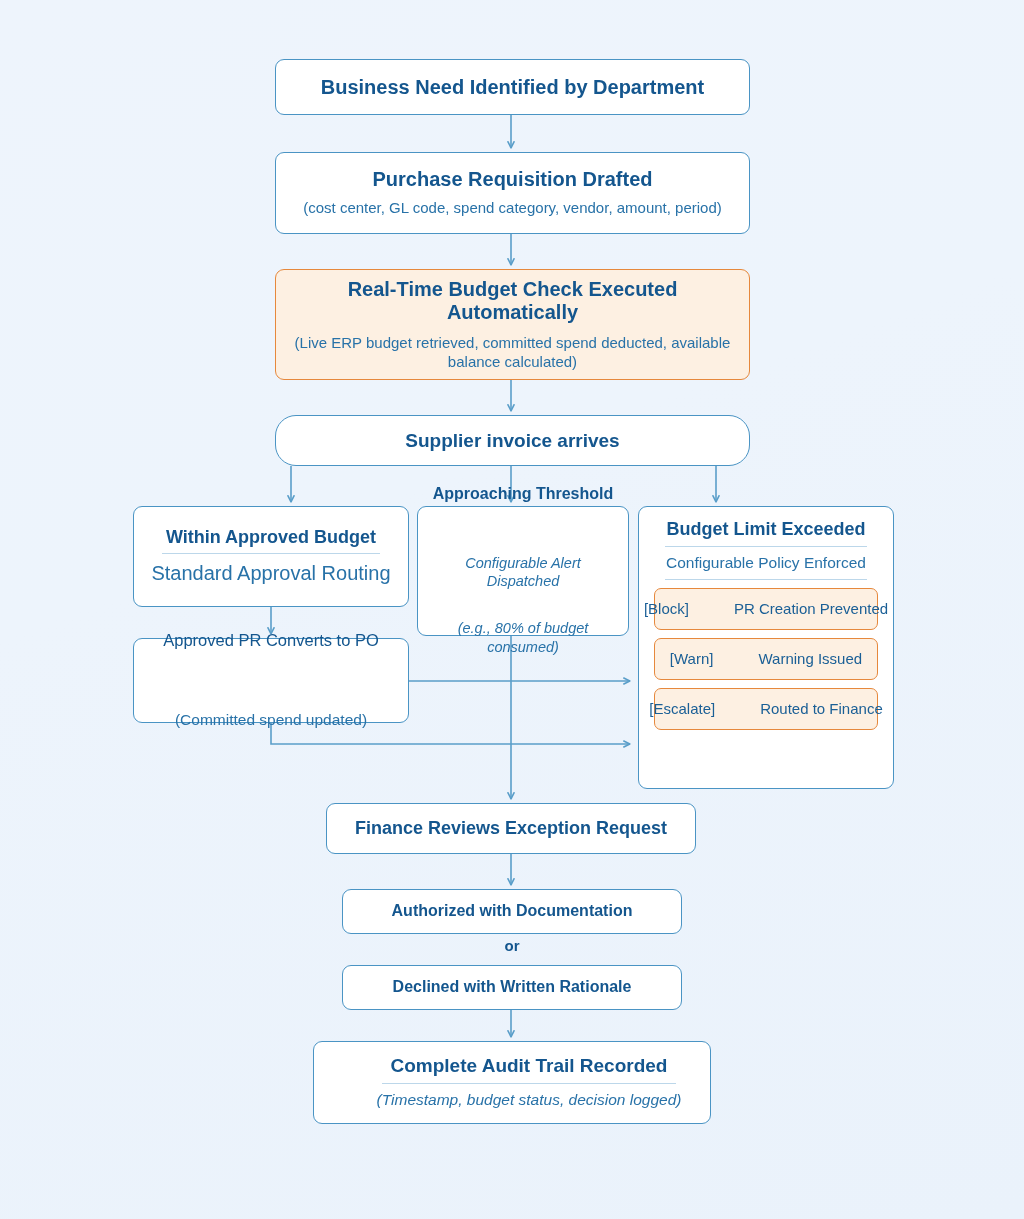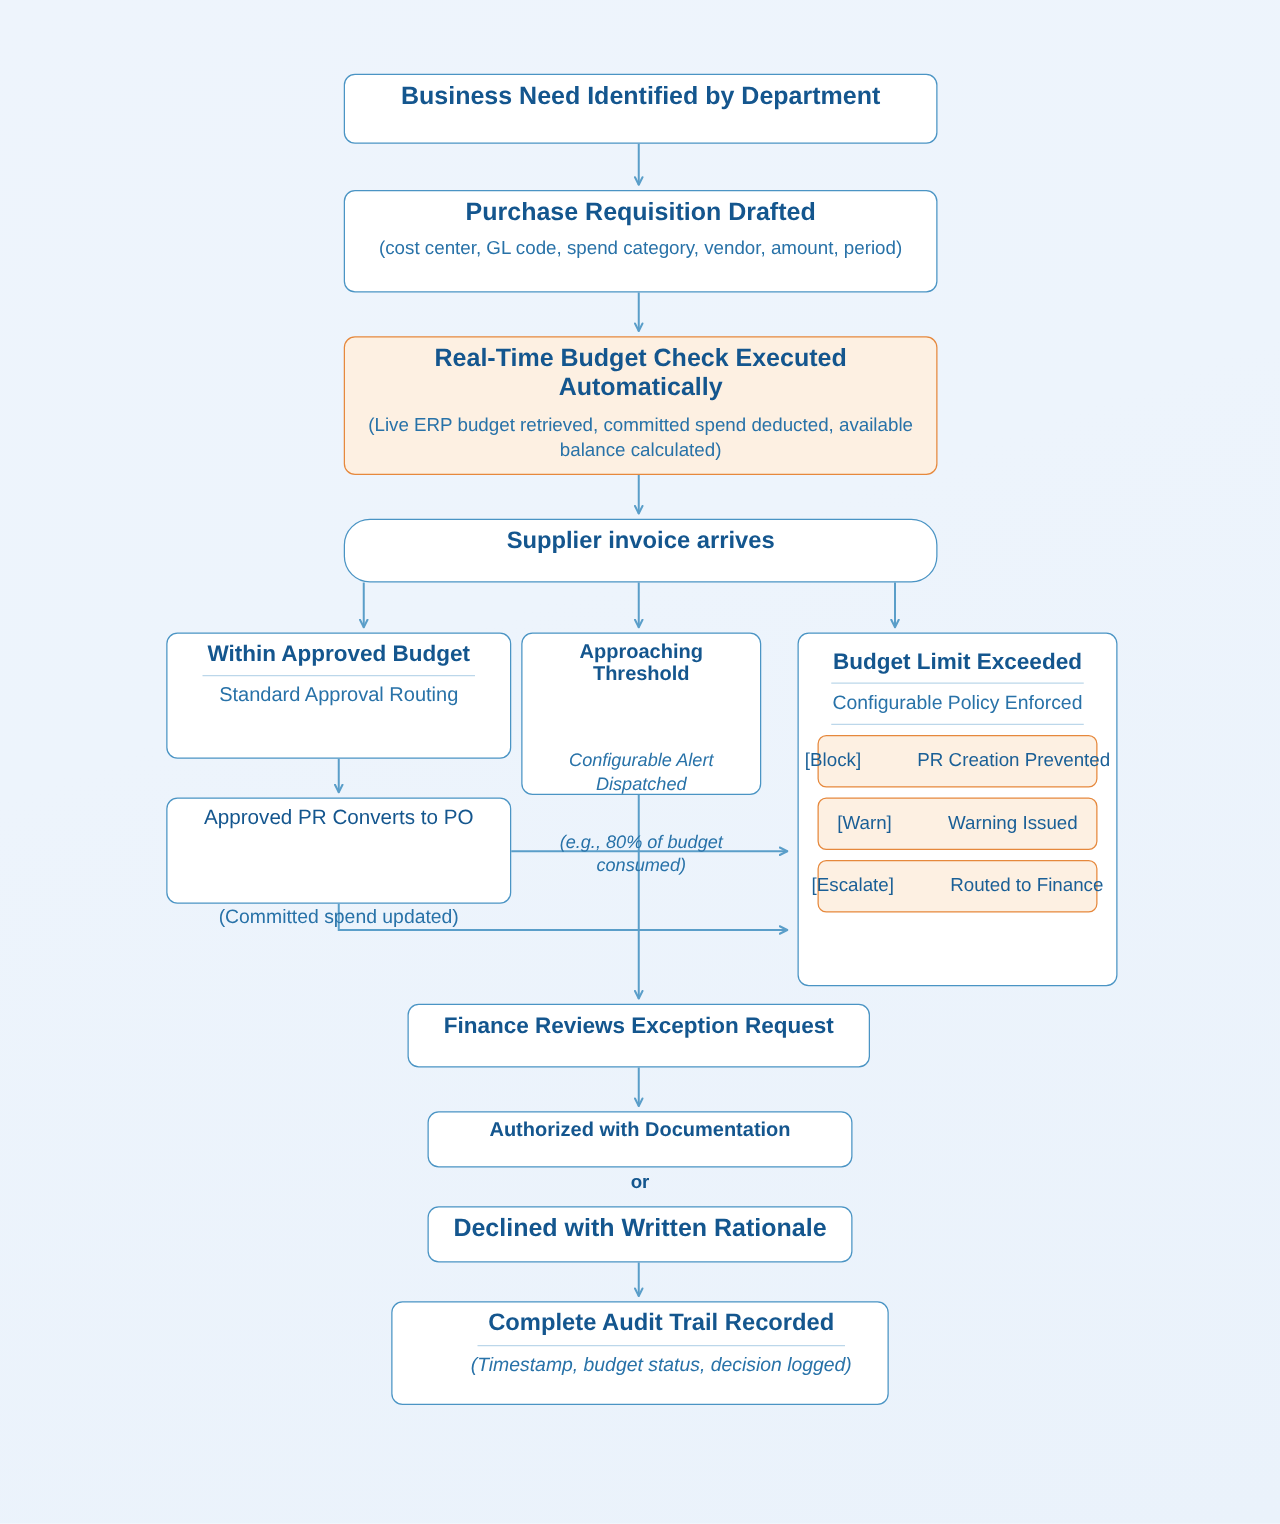--- a/index.html
+++ b/index.html
@@ -28,21 +28,21 @@
   }
   .node {
     position: absolute;
     box-sizing: border-box;
     background: #ffffff;
     border: 1.6px solid #4a94c4;
     border-radius: 9px;
     display: flex;
     flex-direction: column;
     align-items: center;
-    justify-content: flex-start;
+    justify-content: center;
     text-align: center;
     color: #14568e;
     z-index: 2;
     padding: 6px 10px;
   }
   .node.accent {
     background: #fdf0e2;
     border-color: #e6883c;
   }
   .title {
@@ -71,43 +71,43 @@
 
   #n-budget     { left:275px; top:269px; width:475px; height:111px; }
   #n-budget .title { font-size: 20px; }
   #n-budget .sub   { font-size: 15px; margin-top:9px; }
 
   #n-invoice    { left:275px; top:415px; width:475px; height:51px;border-radius:21px; }
   #n-invoice .title { font-size: 19px; }
 
   #n-within     { left:133px; top:506px; width:276px; height:101px; }
   #n-within .title { font-size: 18px; }
-  #n-within .sub   { font-size: 16px; }
-
-  #n-approach   { left:417px; top:506px; width:192px; height:130px;gap:19px; }
+  #n-within .sub   { font-size: 20px; }
+
+  #n-approach   { left:417px; top:506px; width:212px; height:130px;gap:19px; }
   #n-approach .title { font-size: 16px; }
   #n-approach .sub   { font-size: 14.5px; }
 
   #n-exceeded   { left:638px; top:506px; width:256px; height:283px;
                   justify-content: flex-start; padding-top: 12px; }
   #n-exceeded .title { font-size: 18px; }
   #n-exceeded .sub   { font-size: 15.5px; }
 
   #n-po         { left:133px; top:638px; width:276px; height:85px;gap:24px; }
   #n-po .title  { font-size: 16.5px; font-weight: normal; }
   #n-po .sub    { font-size: 15.5px; }
 
   #n-finance    { left:326px; top:803px; width:370px; height:51px; }
   #n-finance .title { font-size: 18px; }
 
   #n-auth       { left:342px; top:889px; width:340px; height:45px; }
   #n-auth .title { font-size: 16px; }
 
   #n-declined   { left:342px; top:965px; width:340px; height:45px; }
-  #n-declined .title { font-size: 20px; }
+  #n-declined .title { font-size: 16px; }
 
   #n-audit      { left:313px; top:1041px; width:398px; height:83px;padding-left:44px; }
   #n-audit .title { font-size: 19px; }
   #n-audit .sub   { font-size: 15.5px; }
 
   .or-label {
     position: absolute;
     left: 342px;
     top: 937px;
     width: 340px;

